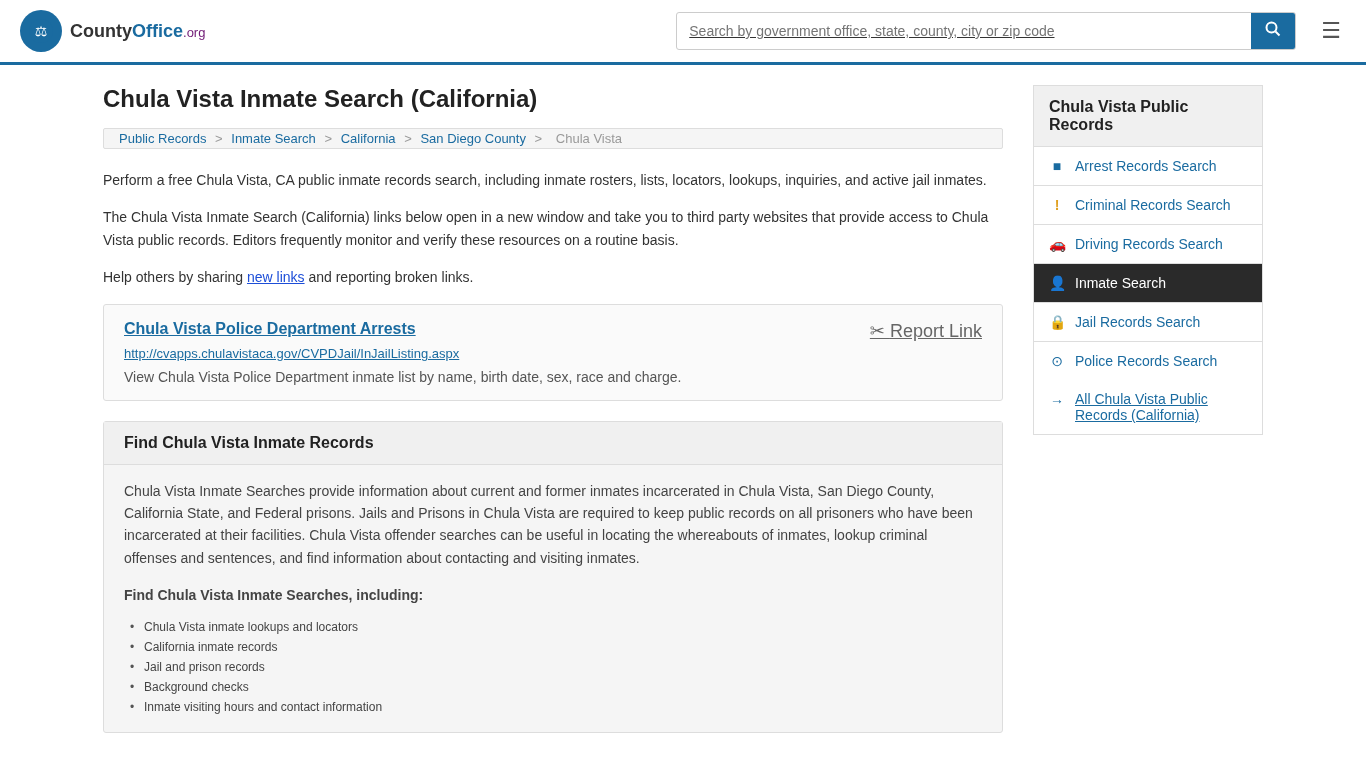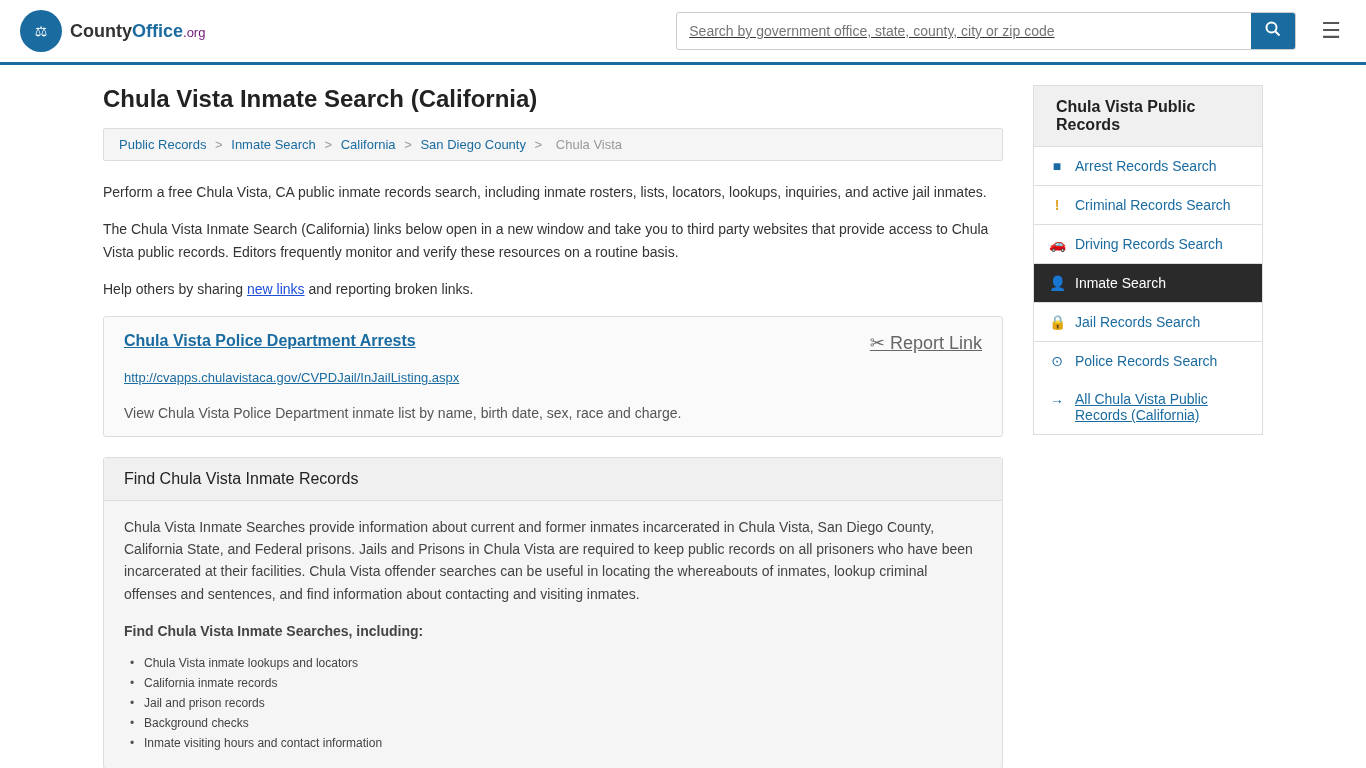--- a/index.html
+++ b/index.html
@@ -86,21 +86,21 @@
       font-size: 24px;
       font-weight: bold;
       color: #222;
       margin-bottom: 15px;
     }
 
     
     .breadcrumb {
       background: #f5f5f5;
       border: 1px solid #ddd;
-      padding: 8px 15px;
+      padding: 2px 15px;
       margin-bottom: 20px;
       font-size: 13px;
       color: #666;
       border-radius: 2px;
     }
     .breadcrumb a {
       color: #1a6ba0;
       text-decoration: none;
     }
     .breadcrumb span { margin: 0 5px; color: #999; }
@@ -133,39 +133,39 @@
       color: #666;
       font-size: 18px;
       cursor: pointer;
       background: none;
       border: none;
       text-decoration: underline;
     }
     .link-url {
       color: #1a6ba0;
       font-size: 13px;
-      margin: 20px 0;
+      margin: 8px 0;
       display: block;
     }
     .link-desc {
       font-size: 14px;
       color: #555;
     }
 
     
     .find-records-section {
       border: 1px solid #ddd;
       border-radius: 3px;
       background: #f5f5f5;
     }
     .find-records-header {
       background: #f0f0f0;
       padding: 12px 20px;
       font-size: 16px;
-      font-weight: normal;
+      font-weight: bold;
       color: #222;
       border-bottom: 1px solid #ddd;
     }
     .find-records-body {
       padding: 15px 20px;
     }
     .find-records-body p {
       line-height: 1.6;
       font-size: 14px;
       color: #444;
@@ -196,21 +196,21 @@
     
     .sidebar {
       width: 230px;
       flex-shrink: 0;
     }
 
     .sidebar-title {
       font-size: 16px;
       font-weight: bold;
       color: #222;
-      padding: 12px 22px;
+      padding: 12px 15px;
       background: #f0f0f0;
       border: 1px solid #ddd;
       border-bottom: none;
     }
 
     .sidebar-nav {
       border: 1px solid #ddd;
     }
 
     .sidebar-item {

